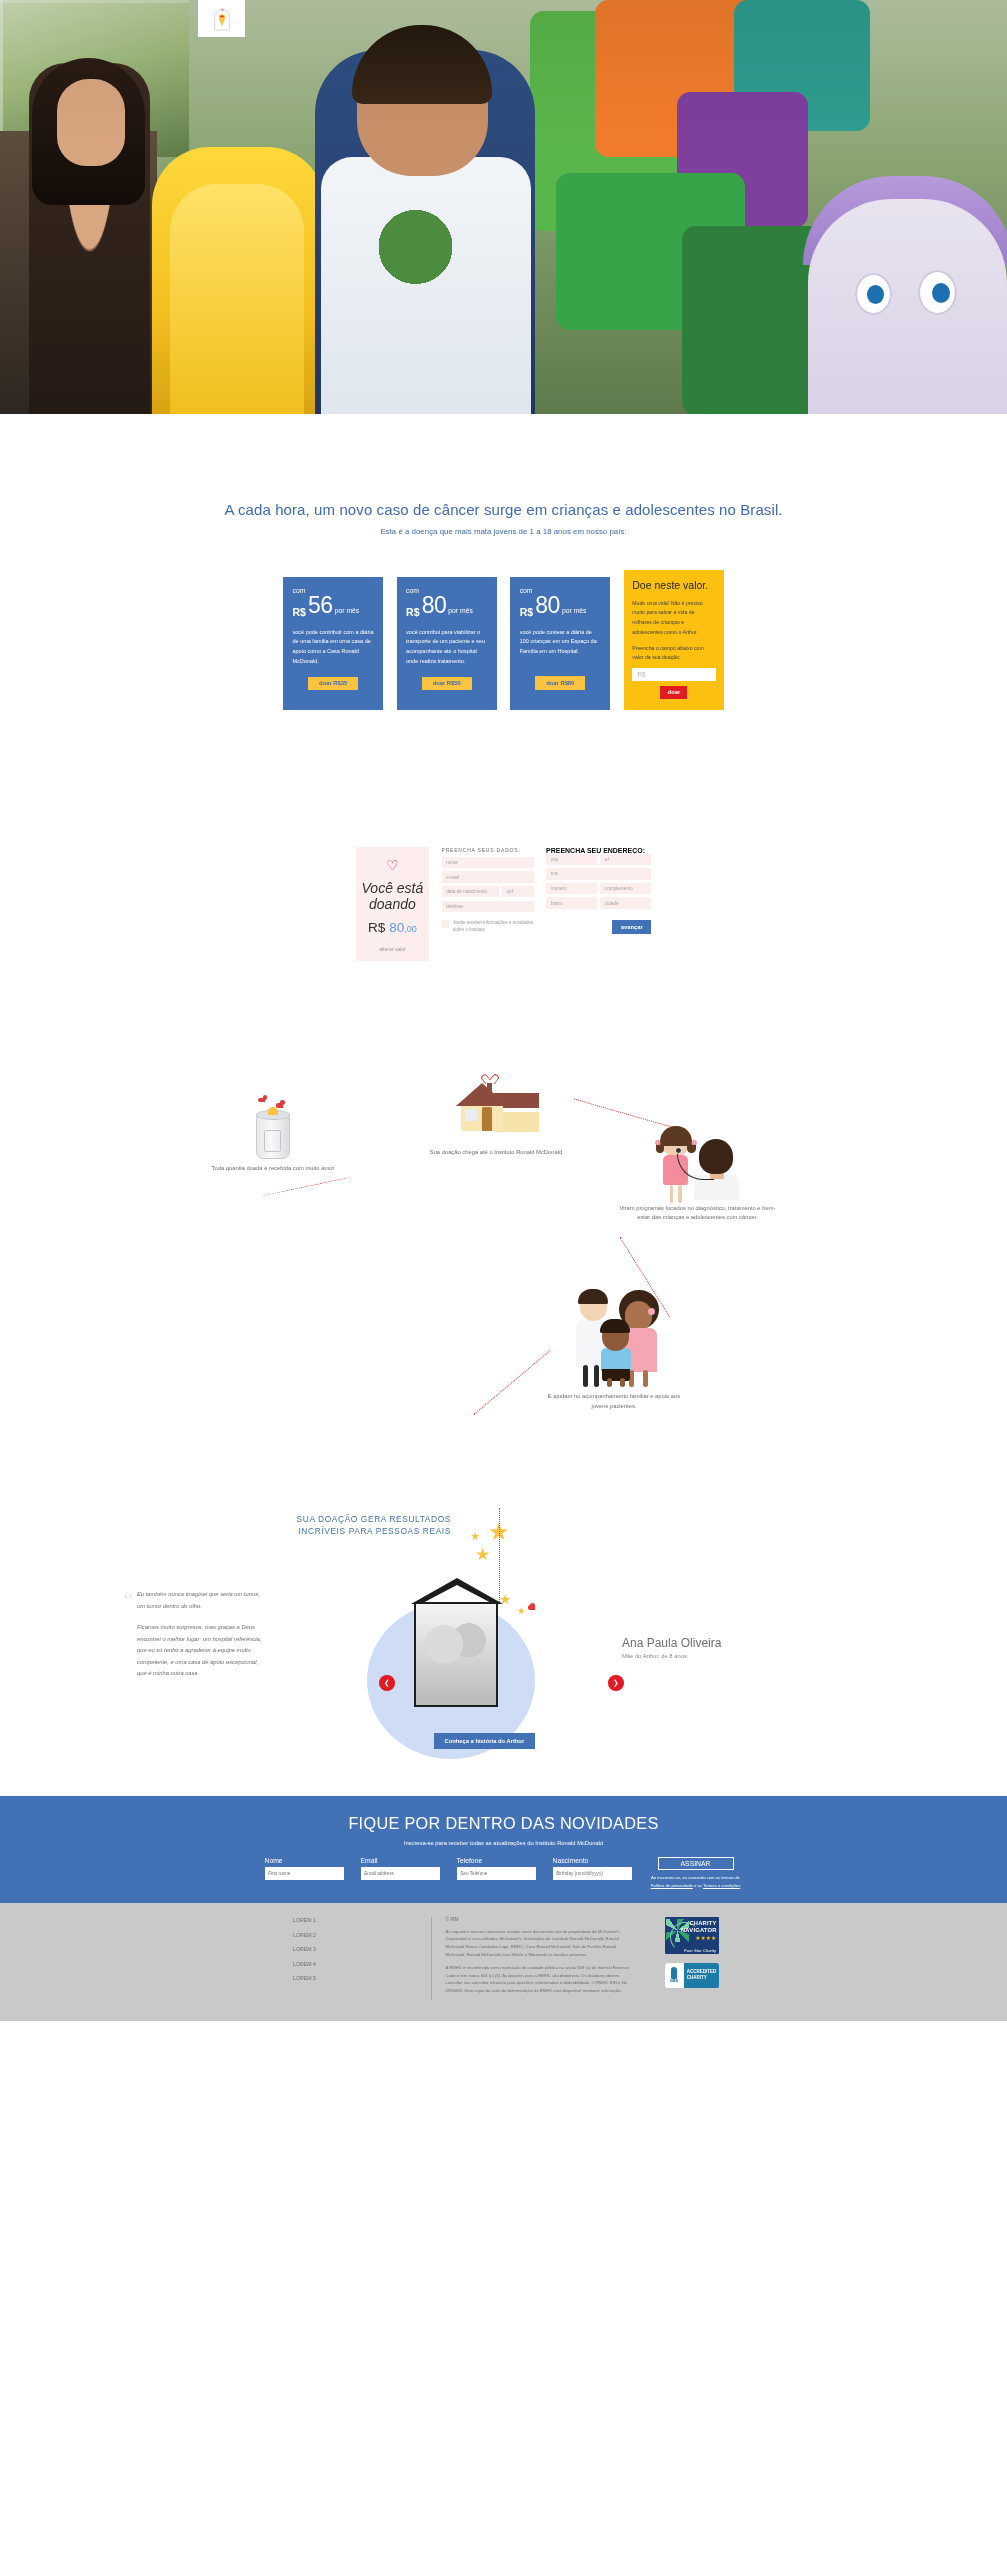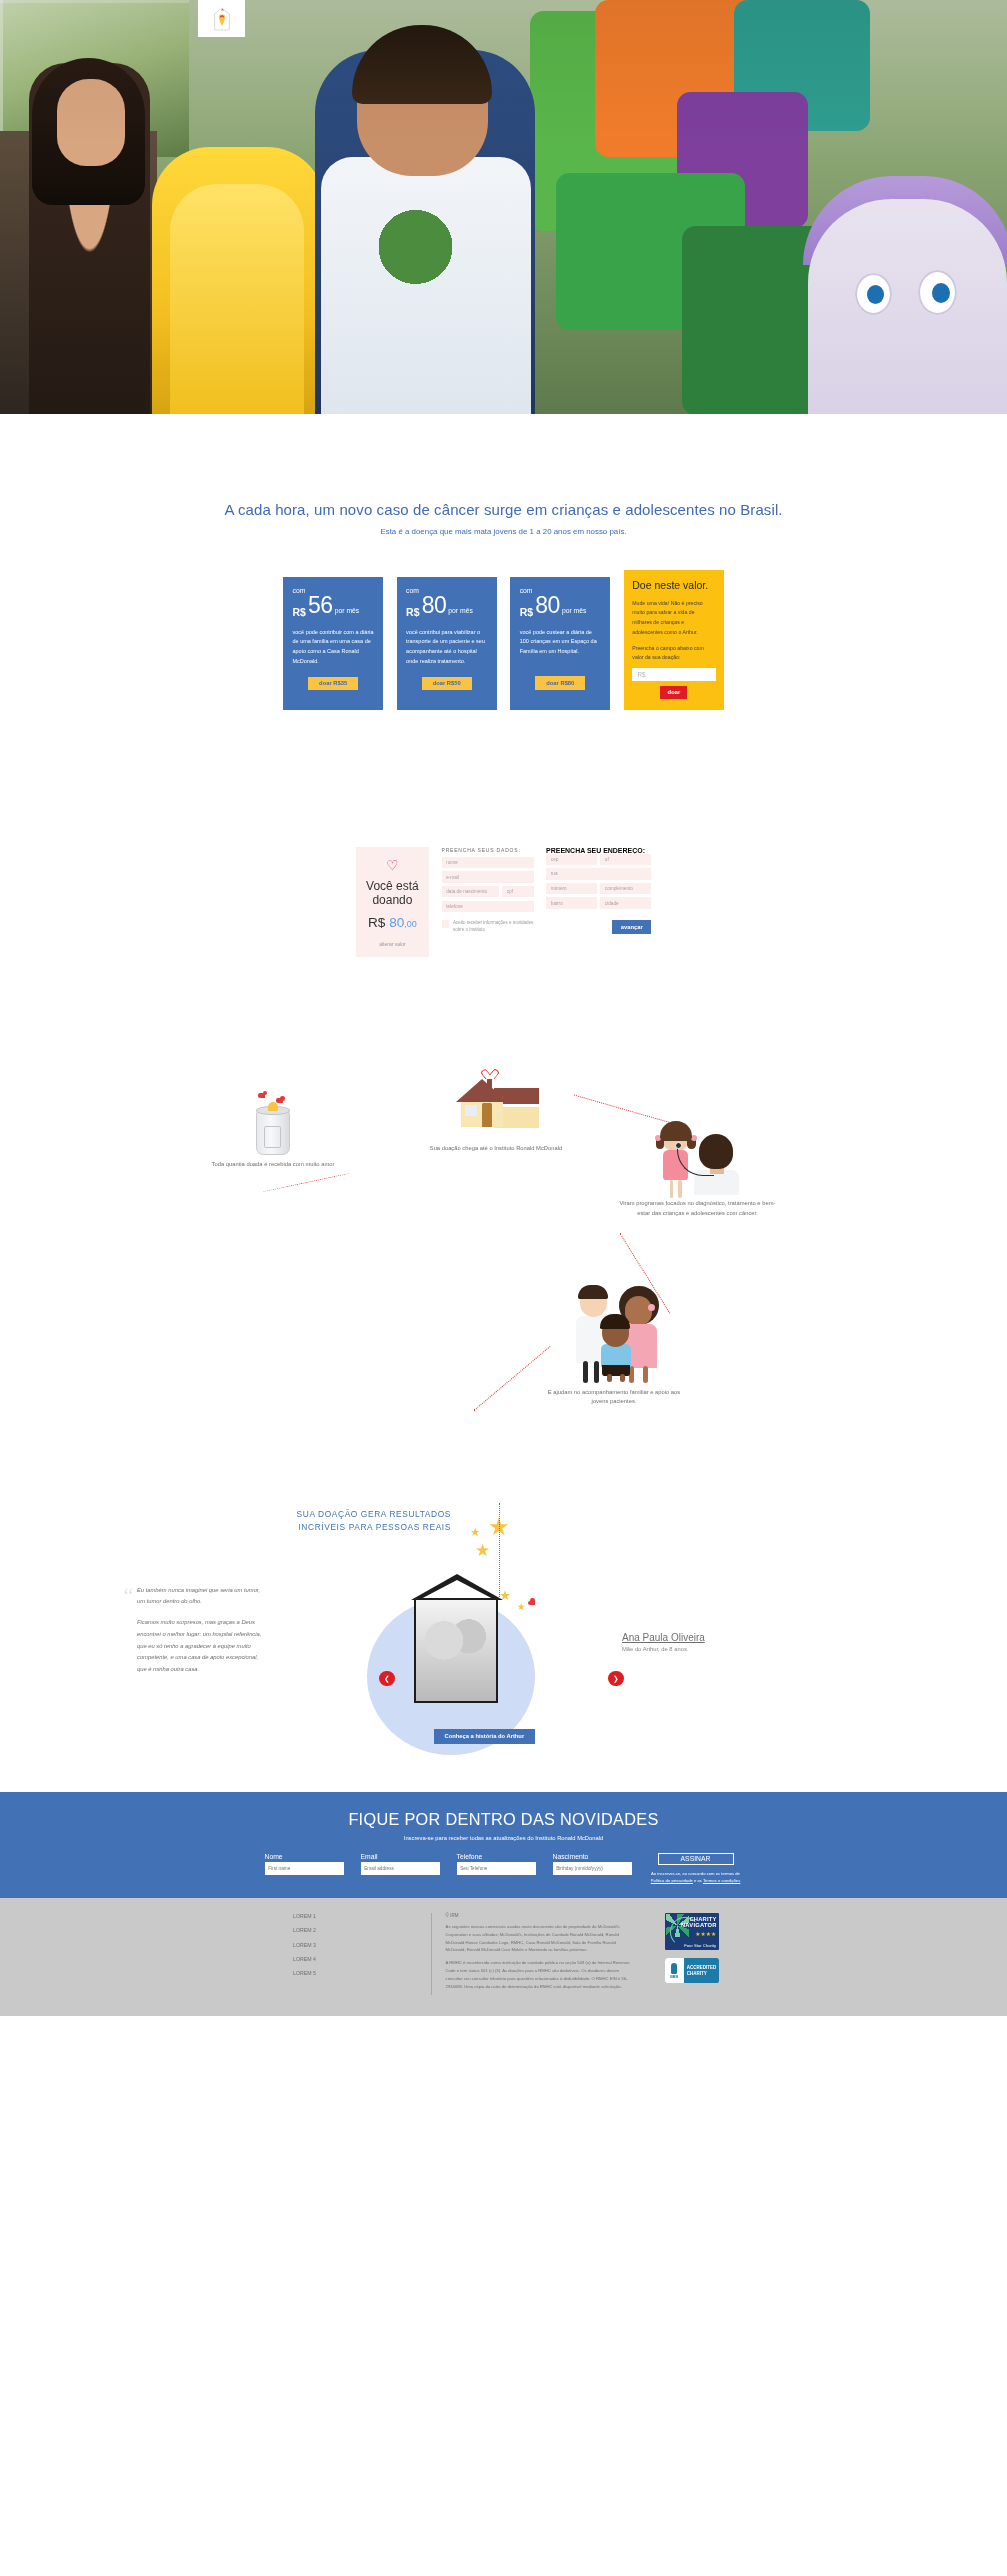--- a/index.html
+++ b/index.html
@@ -106,21 +106,21 @@
     align-items:center; padding-left:5.2px; color:#b6b6b6; font-size:6.3px; }
   .card-other .btn { align-self:center; margin-top:5.2px; background:#e01b22; color:#fff;
     font-size:5.8px; font-weight:700; padding:3.7px 0; width:27px; text-align:center;
     border:none; cursor:pointer; font-family:inherit; }
 
   
   .formsec { display:flex; justify-content:center; gap:12.6px; padding:137px 0 0;
              align-items:flex-start; }
   .amountbox { width:73px; background:#fdeeee; padding:12.6px 5.2px 9.4px; text-align:center;}
   .amountbox .heart { color:#f0426b; font-size:13.6px; line-height:1; }
-  .amountbox h4 { font-size:12px; font-weight:400; color:#333; margin-top:7.3px; line-height:1.15;}
+  .amountbox h4 { font-size:14px; font-weight:400; color:#333; margin-top:7.3px; line-height:1.15;font-style:italic;}
   .amountbox .val { margin-top:7.3px; font-size:13.6px; color:#333; font-weight:400;}
   .amountbox .val b { color:#5a9bea; font-weight:400; }
   .amountbox .val i { color:#5a9bea; font-style:normal; font-size:9px; }
   .amountbox .alter { margin-top:11.5px; font-size:5px; color:#9a9a9a; cursor:pointer; }
 
   .fcol { width:92px; }
   .fcol-wide { width:105px; }
   .fcol h5 { font-size:5px; letter-spacing:0.8px; color:#6d6d6d; font-weight:400;
     margin-bottom:4.2px; }
   .frow { display:flex; gap:3.1px; margin-bottom:3.1px; }
@@ -249,21 +249,21 @@
     border-bottom:21px solid #fff;}
   .arrowbtn { position:absolute; width:15.7px; height:15.7px; background:#e01b22; color:#fff;
     border-radius:50%; display:flex; align-items:center; justify-content:center;
     font-size:6.8px; cursor:pointer; border:none; font-family:inherit; }
   .quote { position:absolute; left:137px; top:87px; width:131px; }
   .quote .qm { color:#e4e4e4; font-size:22px; line-height:.8; position:absolute;
     left:-13.6px; top:2.1px; font-family:"Liberation Serif", serif; }
   .quote p { font-style:italic; color:#6f6f6f; font-size:5.8px; line-height:2; }
   .quote p+p { margin-top:9.4px; }
   .person { position:absolute; left:622px; top:134px; }
-  .person h4 { color:#6f6f6f; font-size:10px; font-weight:400;text-decoration:underline; }
+  .person h4 { color:#6f6f6f; font-size:12px; font-weight:400; }
   .person span { color:#8a8a8a; font-size:5.8px; }
   .storybtn { position:absolute; left:434px; top:231px; background:#4272b5; color:#fff;
     border:none; font-family:inherit; font-size:5.8px; font-weight:700; padding:4.7px 10.5px;
     cursor:pointer; }
 
   
   .news { background:#4272b5; padding:18px 0 13.6px; text-align:center; color:#fff; }
   .news h2 { font-size:16.3px; font-weight:400; letter-spacing:0.3px; }
   .news .sub { font-size:5.8px; margin-top:6.3px; font-weight:400; }
   .nrow { display:flex; justify-content:center; gap:17px; margin-top:11.5px;
@@ -350,21 +350,21 @@
         <path d="M17 2 L31 13 L31 44 L3 44 L3 13 Z" fill="none" stroke="#d0d0d0" stroke-width="1.6"></path>
         <path d="M11 18c0-5 12-5 12 0 0 8-6 18-6 18s-6-10-6-18z" fill="#fbc342"></path>
         <path d="M14 20c1.5-4 4.5-4 6 0" fill="none" stroke="#e01b22" stroke-width="2"></path>
         <path d="M17 7c-2-3 4-3 2 0" fill="none" stroke="#e01b22" stroke-width="1.4"></path>
       </svg>
     </div>
   </div>
 
   <div class="intro">
     <h2>A cada hora, um novo caso de câncer surge em crianças e adolescentes no Brasil.</h2>
-    <p>Esta é a doença que mais mata jovens de 1 a 20 anos em nosso país.</p>
+    <p>Esta é a doença que mais mata jovens de 1 a 18 anos em nosso país.</p>
   </div>
 
   <div class="cards">
 
     <div class="card">
       <div class="amt">
         <span class="com">com</span>
         <span class="rs">R$</span>
         <span class="big">56</span>
         <span class="per">por mês</span>

